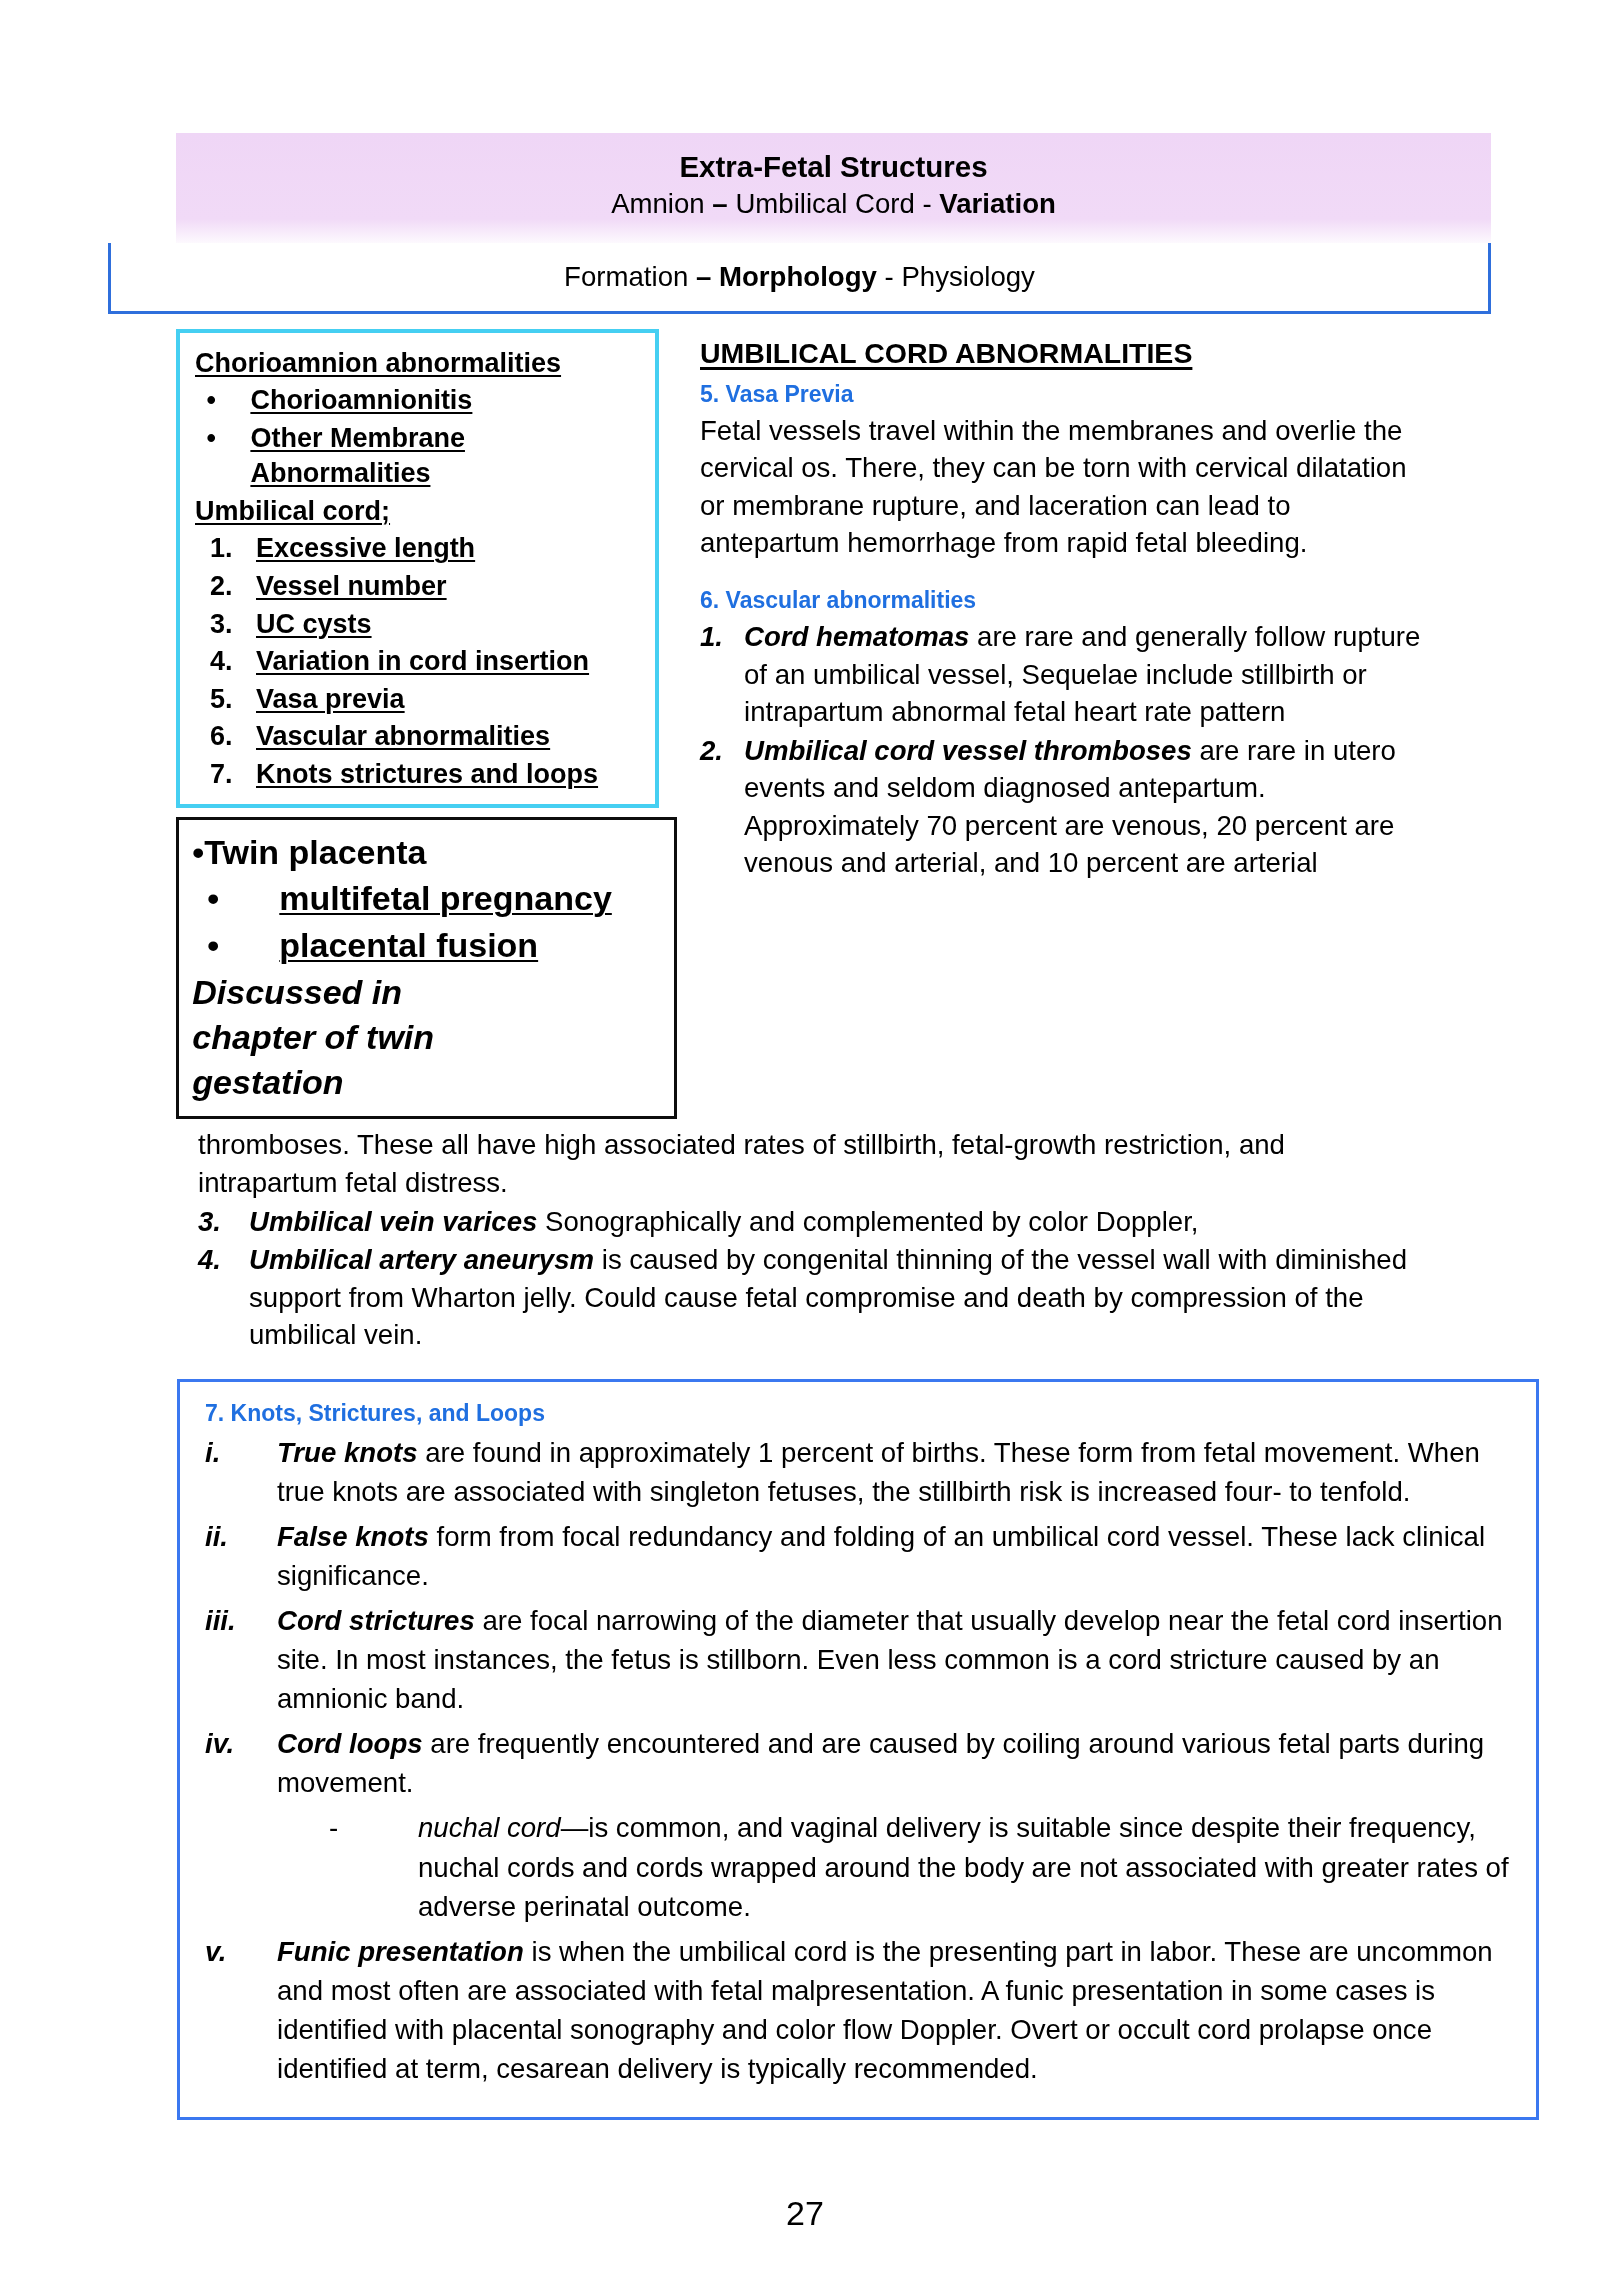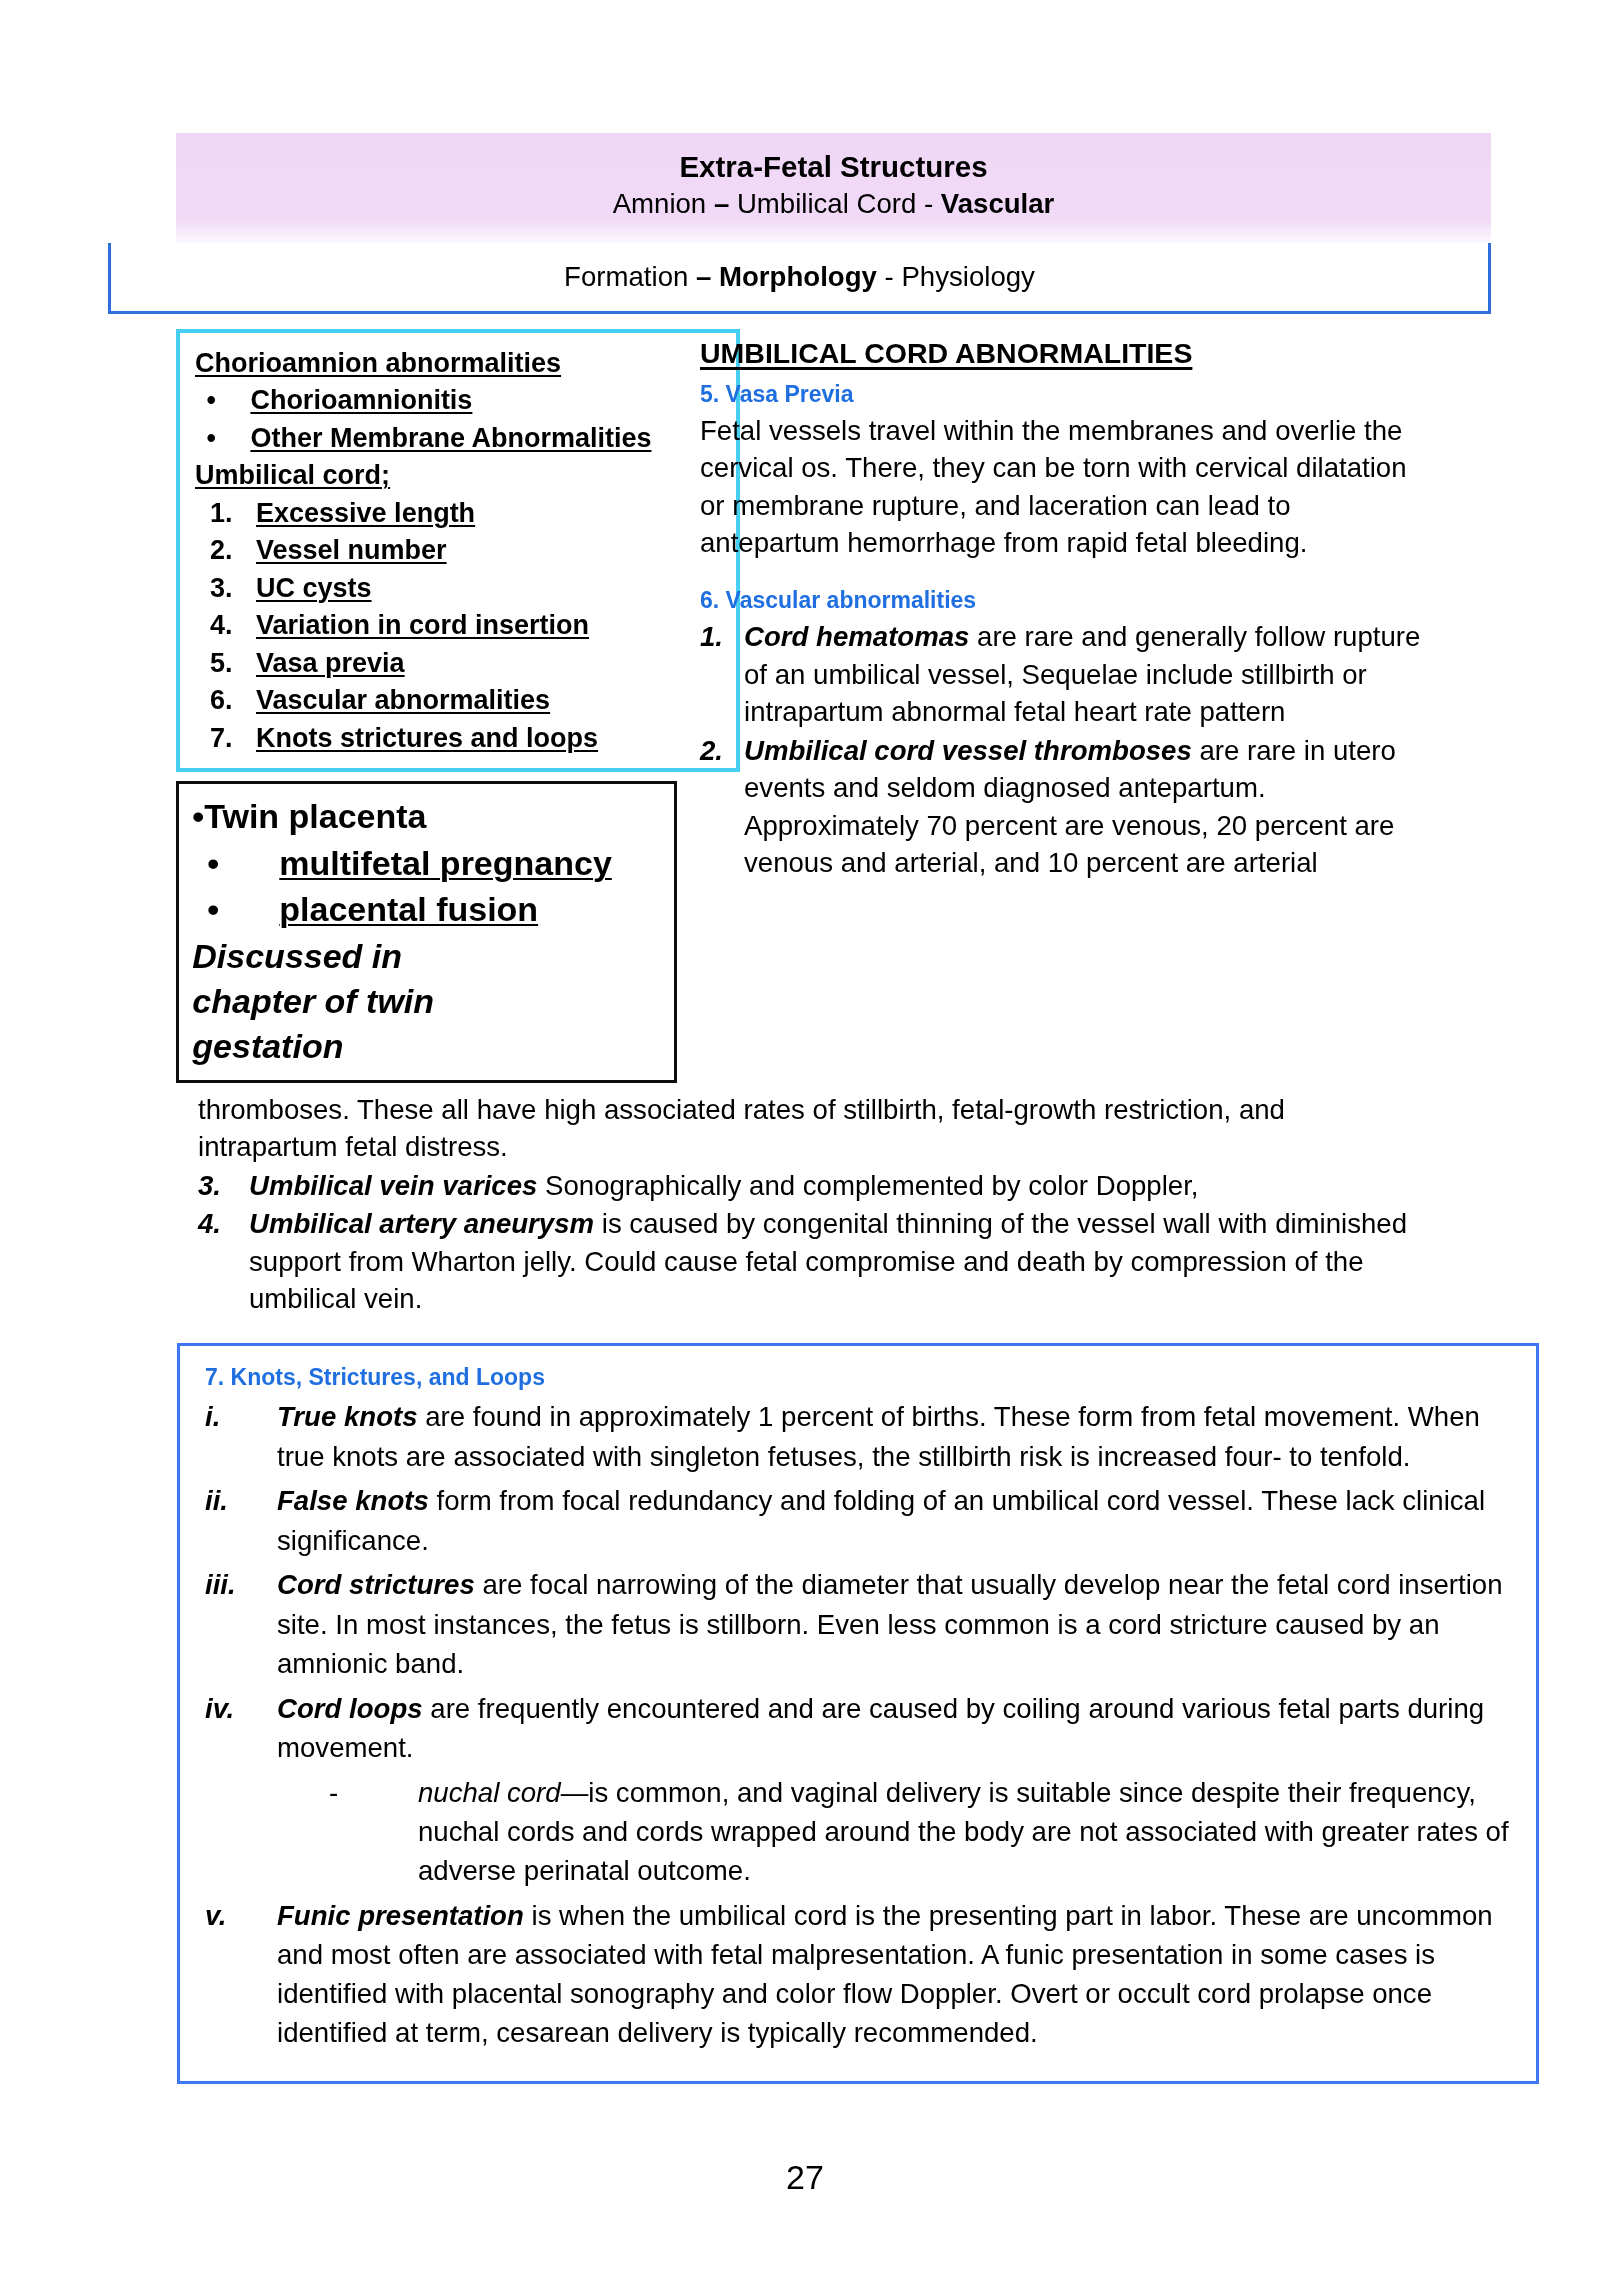--- a/index.html
+++ b/index.html
@@ -16,21 +16,21 @@
   .h-title{font-size:29.5px;font-weight:bold;line-height:1.3;}
   .h-sub{font-size:27.6px;line-height:1.3;}
 
   
   .formation-box{margin:0 119px 0 108px;border:3.8px solid #2f6fdc;border-top:none;height:68px;
     display:flex;align-items:center;justify-content:center;font-size:27.6px;}
 
   
   .columns{display:flex;margin:14.3px 185px 0 176px;align-items:flex-start;}
   .left-col{flex:0 0 501px;width:501px;}
-  .cyan-box{border:4.8px solid #45cff2;width:564px;box-sizing:border-box;padding:11.4px 9.5px 9.5px 15px;
+  .cyan-box{border:4.8px solid #45cff2;width:483px;box-sizing:border-box;padding:11.4px 9.5px 9.5px 15px;
     font-size:27px;font-weight:bold;line-height:1.32;}
   .cyan-box .head{margin:1.9px 0;}
   .brow{display:flex;margin:1.9px 0 1.9px 11.4px;}
   .bmark{flex:0 0 44px;font-weight:bold;}
   .nrow{display:flex;margin:1.9px 0 1.9px 15px;}
   .nmark{flex:0 0 46px;font-weight:bold;}
   .black-box{border:3.8px solid #0d0d0d;width:501px;box-sizing:border-box;margin-top:9.5px;
     padding:9.5px 9.5px 11.4px 13.3px;font-size:34px;font-weight:bold;line-height:1.32;}
   .black-box .brow{margin-left:15px;}
   .black-box .bmark{flex:0 0 72px;}
@@ -61,21 +61,21 @@
 
   .page-number{text-align:center;font-size:34px;font-weight:normal;margin-top:74px;}
 </style>
 </head>
 <body>
 
 <div class="page">
 
   <div class="header-pink">
     <div class="h-title">Extra-Fetal Structures</div>
-    <div class="h-sub"><span>Amnion </span><span class="bold">–</span><span> Umbilical Cord - </span><span class="bold">Vascular</span></div>
+    <div class="h-sub"><span>Amnion </span><span class="bold">–</span><span> Umbilical Cord - </span><span class="bold">Variation</span></div>
   </div>
 
   <div class="formation-box">
     <div><span>Formation </span><span class="bold">–</span><span> </span><span class="bold">Morphology</span><span> - Physiology</span></div>
   </div>
 
   <div class="columns">
 
     <div class="left-col">
 

